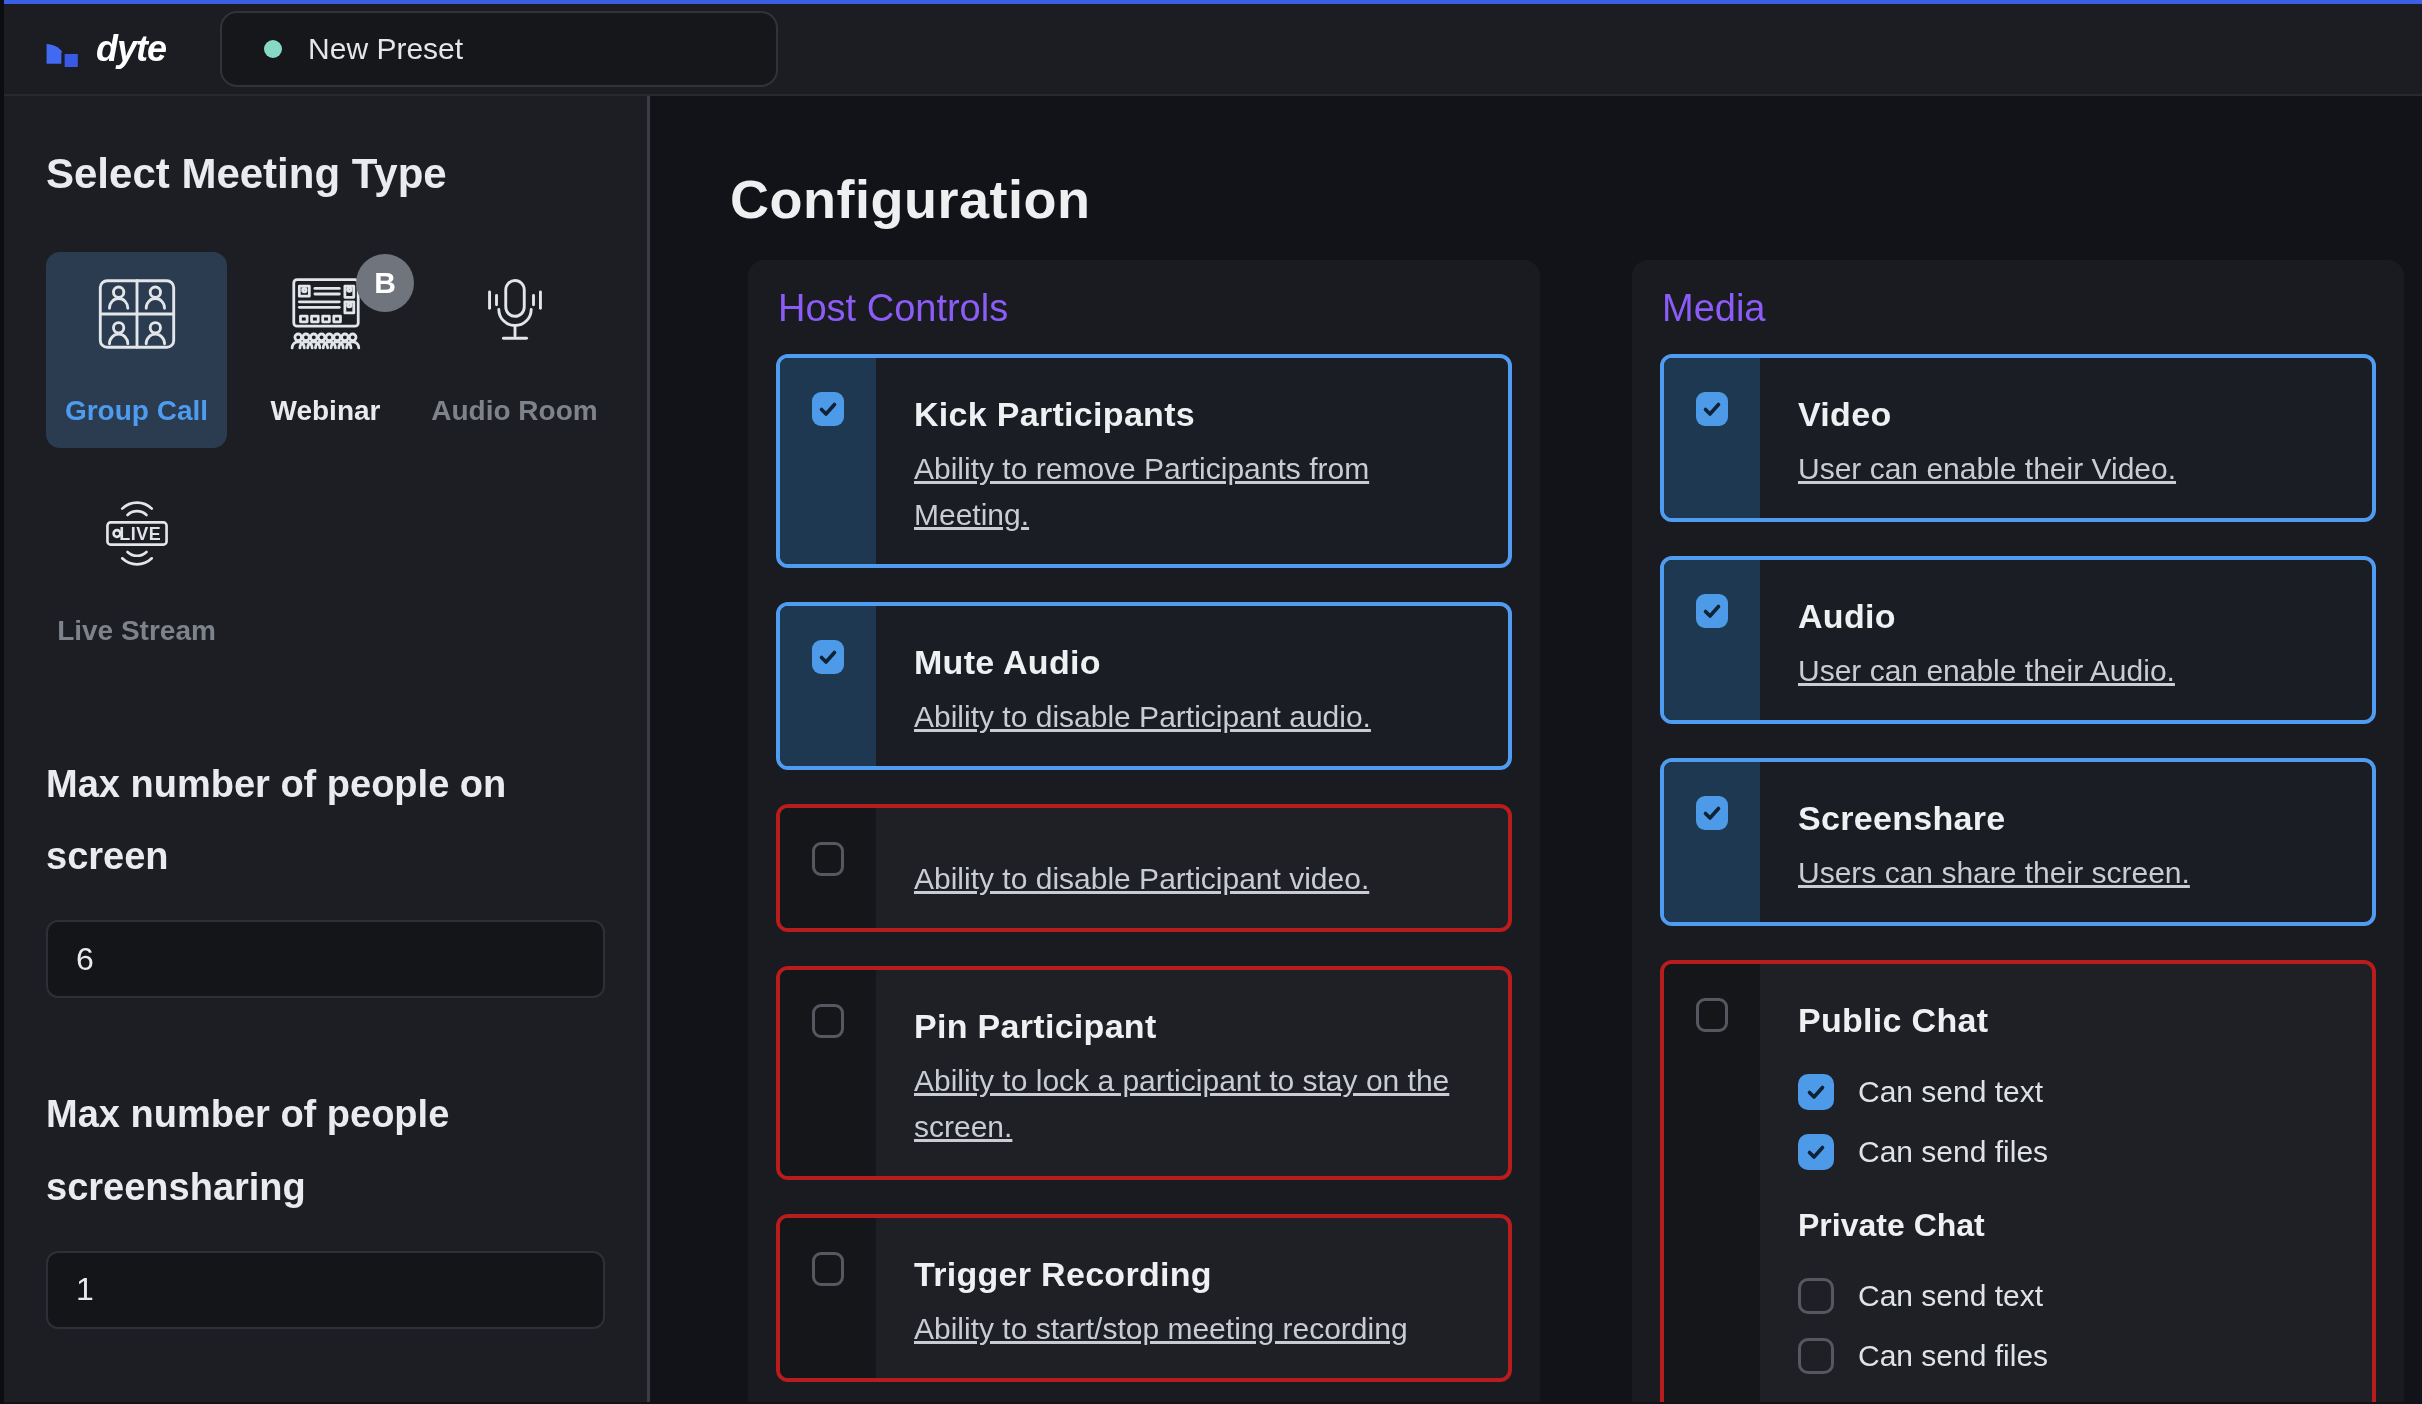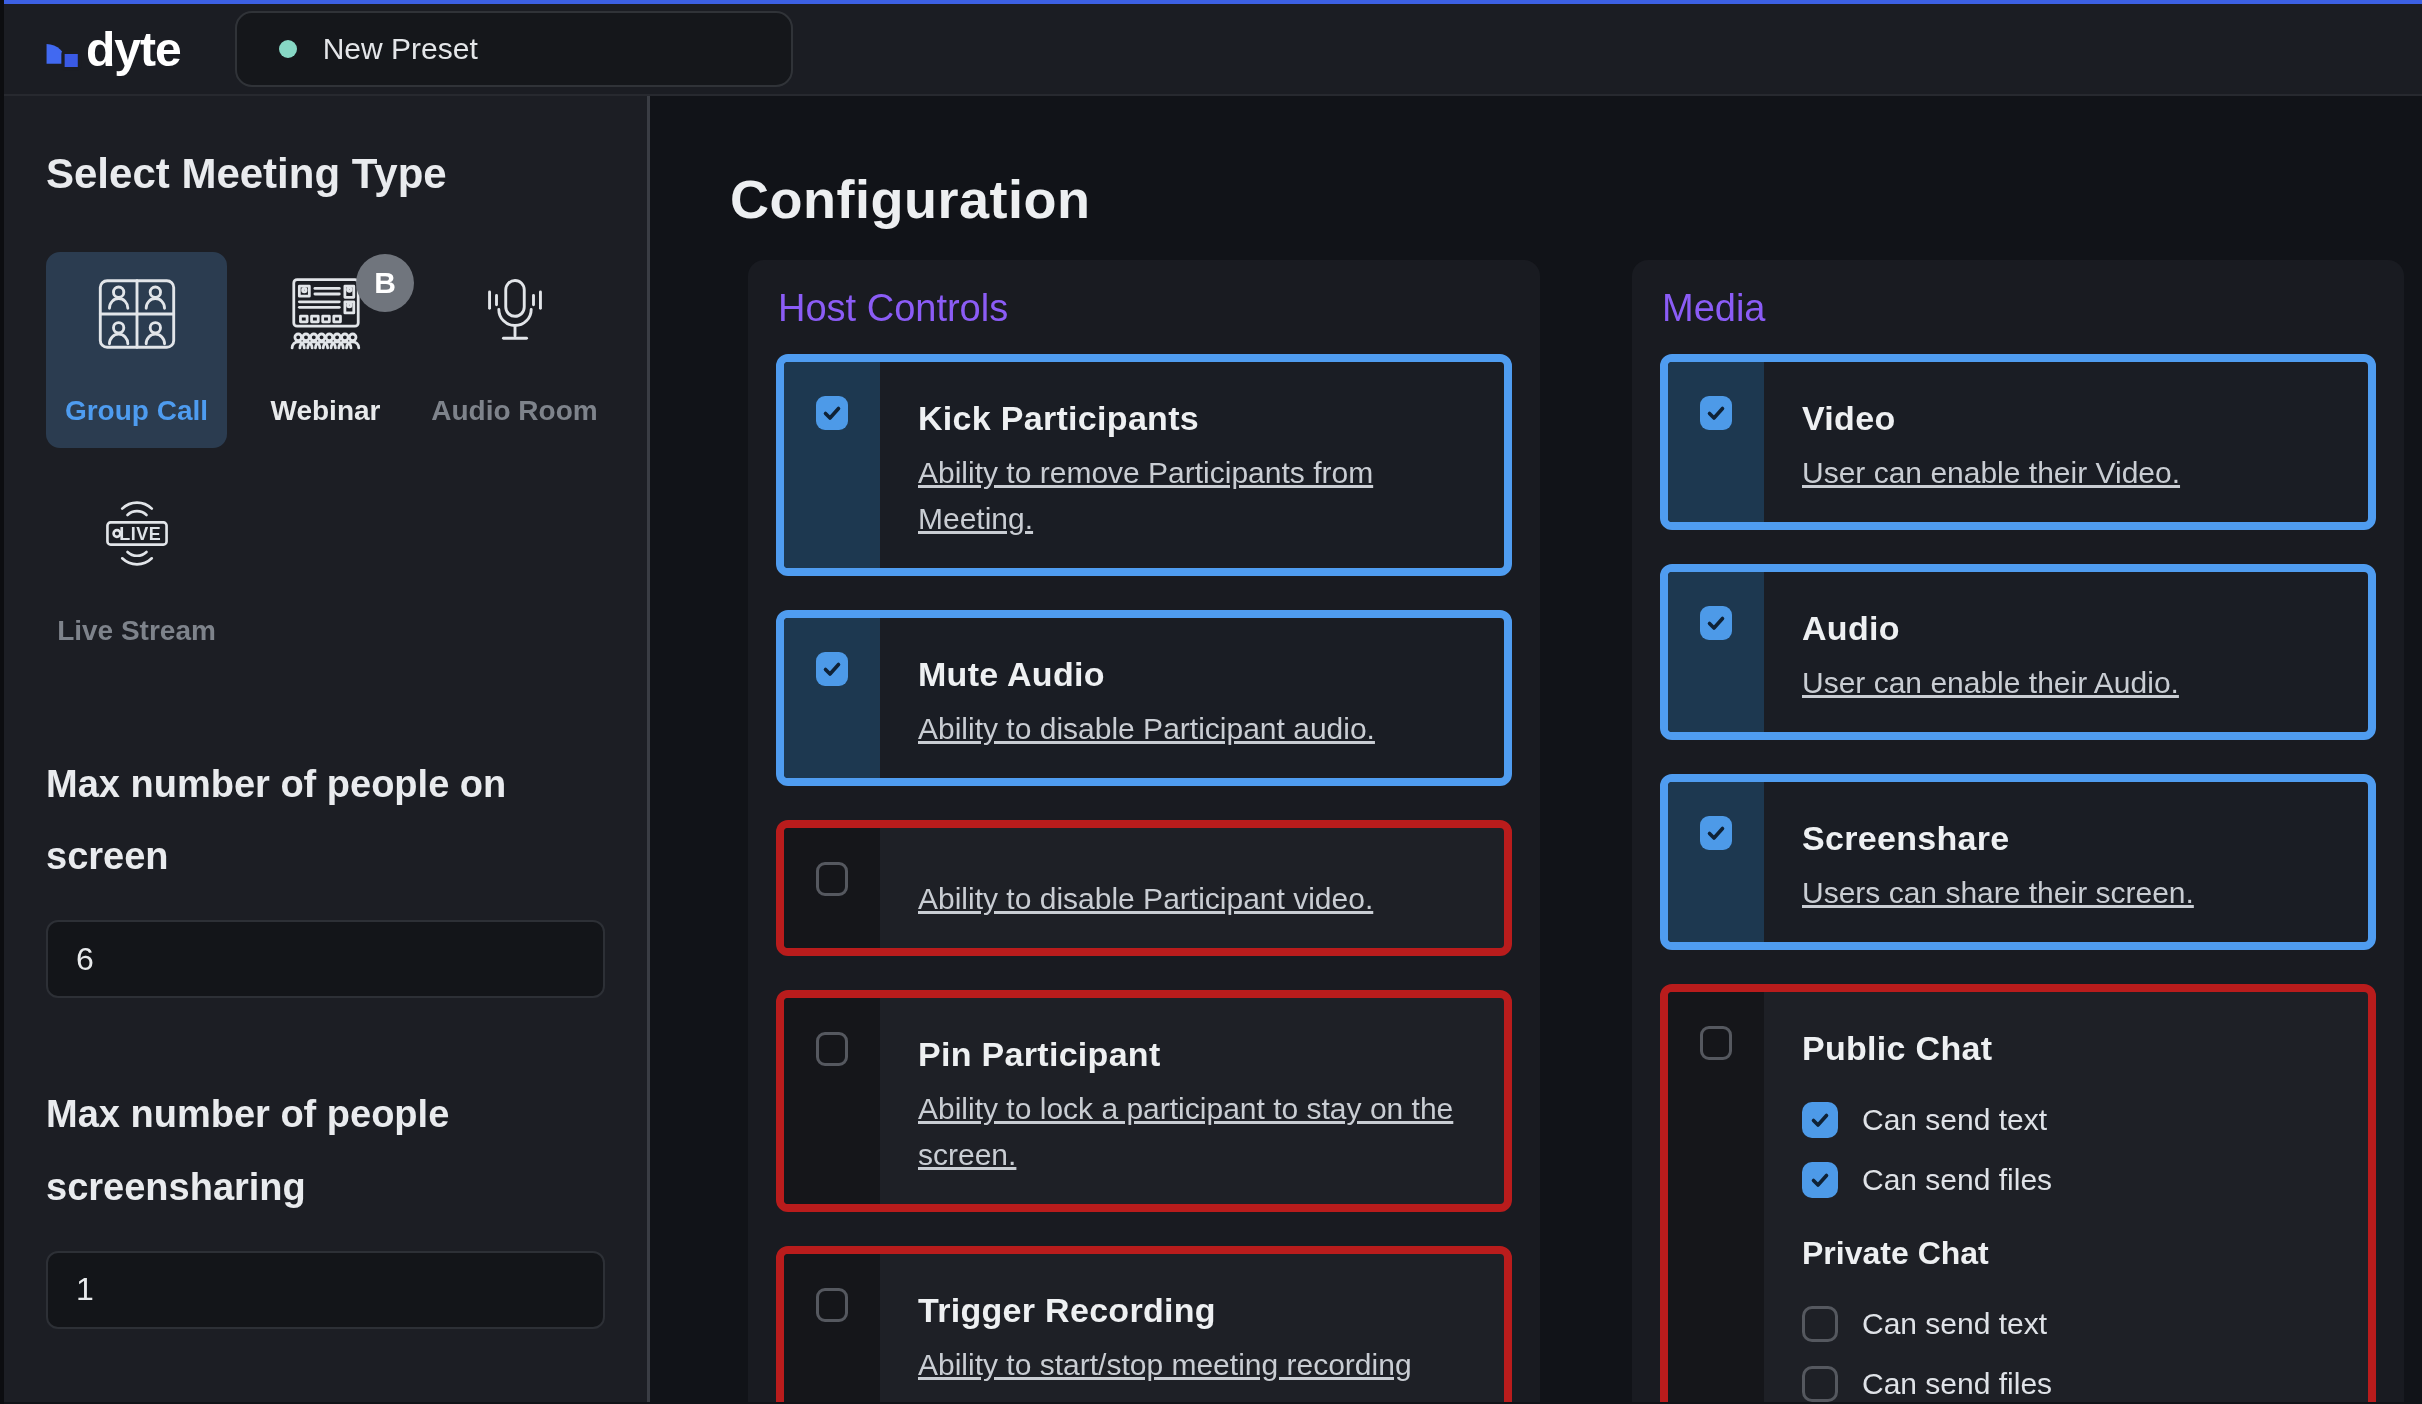--- a/index.html
+++ b/index.html
@@ -11,21 +11,21 @@
     border-left:4px solid #0c0d10;
   }
   
   .topline { height:4px; background:#3c60e4; }
   
   .header {
     height:92px; background:#1b1d23; border-bottom:2px solid #27292f;
     display:flex; align-items:center; padding-left:36px;
   }
   .logo { width:46px; height:46px; display:block; }
-  .wordmark { font-size:48px; font-weight:700; color:#ffffff; letter-spacing:-1px; }
+  .wordmark { font-size:36px; font-weight:700; color:#ffffff; margin-left:10px; letter-spacing:-1px;font-style:italic; }
   .preset-box {
     margin-left:54px; width:558px; height:76px; background:#15171b;
     border:2px solid #303338; border-radius:17px;
     display:flex; align-items:center; padding-left:42px; gap:26px;
   }
   .preset-dot { width:18px; height:18px; border-radius:50%; background:#87d8c5; flex:none; }
   .preset-text { font-size:30px; color:#e4e6e9; }
   
   .content { display:flex; height:1306px; }
   .sidebar {
@@ -60,21 +60,21 @@
   
   .main { flex:1; background:#111318; padding:72px 0 0 80px; overflow:hidden; }
   .main-title { font-size:54px; font-weight:700; color:#edeff1; letter-spacing:0.5px; line-height:62px; }
   .panels { display:flex; gap:92px; margin-top:30px; margin-left:18px; }
   .panel { background:#191b21; border-radius:16px; padding:22px 28px 40px; min-height:1400px; }
   .panel.host  { width:792px; }
   .panel.media { width:772px; }
   .panel-title { color:#8b5cf6; font-size:38px; font-weight:400; line-height:40px; margin:6px 0 26px 2px; }
   .cards { display:flex; flex-direction:column; gap:34px; }
   .card {
-    display:flex; border-radius:12px; border:8px solid #b91c1c; background:#1e2026;
+    display:flex; border-radius:12px; border:4px solid #b91c1c; background:#1e2026;
     overflow:hidden; cursor:pointer;
   }
   .card.checked { border-color:#4f9cf0; background:#1a1d24; }
   .strip { width:96px; flex:none; background:#15161a; padding-top:34px; display:flex; justify-content:flex-start; flex-direction:column; align-items:center; }
   .card.checked .strip { background:#1d3850; }
   .cb { width:32px; height:34px; border-radius:9px; flex:none; }
   .cb.on  { background:#4d9ae8; display:flex; align-items:center; justify-content:center; }
   .cb.off { border:3px solid #55585f; }
   .cb svg { display:block; }
   .cbody { padding:36px 30px 26px 38px; flex:1; }

